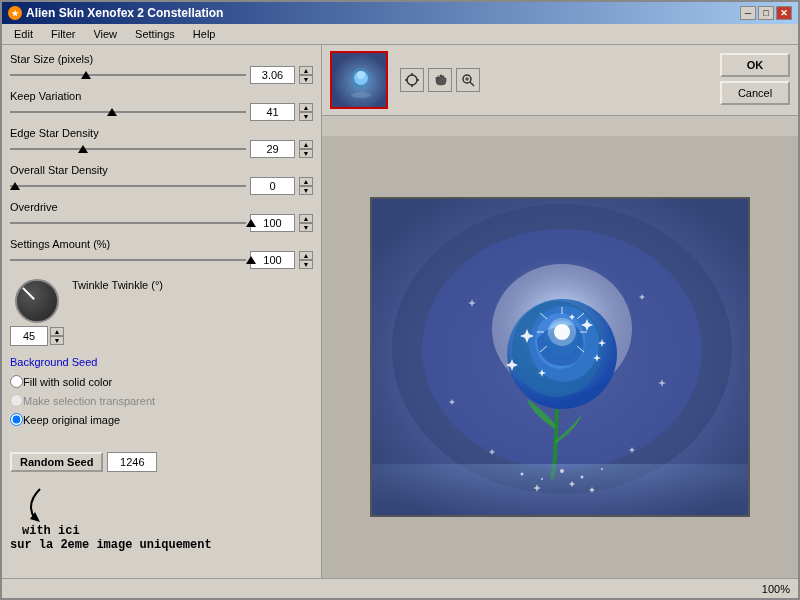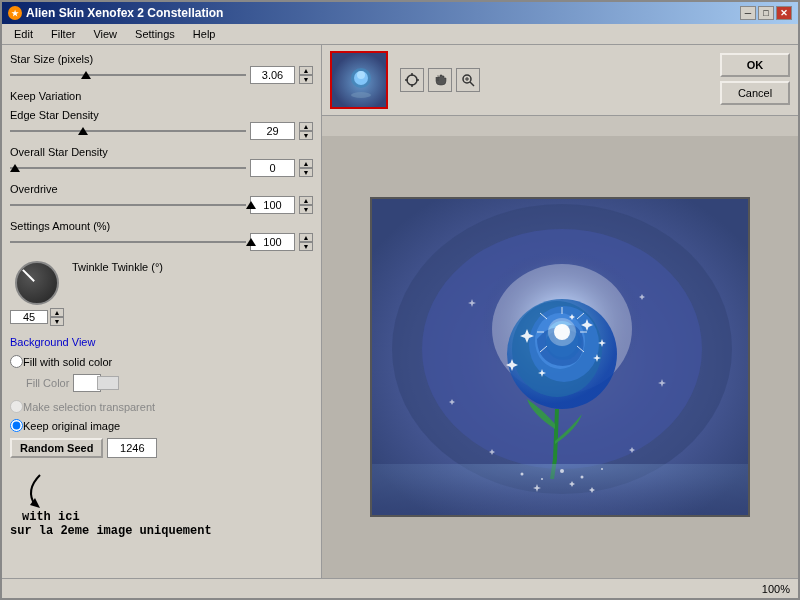--- a/index.html
+++ b/index.html
@@ -248,21 +248,21 @@
     .fill-label {
       font-size: 11px;
       color: #888;
     }
 
     
     .random-seed-row {
       display: flex;
       align-items: flex-end;
       gap: 4px;
-      margin-top: 0;
+      margin-top: 20px;
     }
     .random-seed-btn {
       padding: 2px 8px;
       background: #d4d0c8;
       border: 2px outset #f0ede8;
       font-size: 11px;
       cursor: pointer;
       font-weight: bold;
     }
     .seed-value-input {
@@ -429,20 +429,32 @@
           <input class="value-input" type="text" value="3.06" style="">
           <div class="spin-buttons">
             <div class="spin-btn">▲</div>
             <div class="spin-btn">▼</div>
           </div>
         </div>
       </div>
 
       <div class="slider-row">
         <div class="slider-label">Keep Variation</div>
+        <div class="slider-control">
+          <div class="slider-track">
+            <div class="slider-line">
+              <div class="slider-thumb" style="left: 41%;"></div>
+            </div>
+          </div>
+          <input class="value-input" type="text" value="41" style="">
+          <div class="spin-buttons">
+            <div class="spin-btn">▲</div>
+            <div class="spin-btn">▼</div>
+          </div>
+        </div>
       </div>
 
       <div class="slider-row">
         <div class="slider-label">Edge Star Density</div>
         <div class="slider-control">
           <div class="slider-track">
             <div class="slider-line">
               <div class="slider-thumb" style="left: 29%;"></div>
             </div>
           </div>
@@ -501,41 +513,36 @@
           </div>
         </div>
       </div>
 
       <div class="twinkle-section">
         <div class="dial-container">
           <div class="dial">
             <div class="dial-indicator"></div>
           </div>
           <div class="dial-value-row">
-            <input class="value-input" type="text" style="width: 38px; height: 14px; text-align: center;" value="45">
+            <input class="value-input" type="text" style="width: 38px; height: 20px; text-align: center;" value="45">
             <div class="spin-buttons">
               <div class="spin-btn">▲</div>
               <div class="spin-btn">▼</div>
             </div>
           </div>
         </div>
         <div style="flex:1;">
           <div class="twinkle-label">Twinkle Twinkle (°)</div>
         </div>
       </div>
 
-      <div class="section-header">Background View</div>
+      <div class="section-header">Background Seed</div>
       <div class="radio-row">
         <input type="radio" name="bgfill" style="">
         <label>Fill with solid color</label>
-      </div>
-      <div class="fill-color-row">
-        <span class="fill-label disabled-text">Fill Color</span>
-        <div class="color-swatch"></div>
-        <div class="color-swatch-overlay"></div>
       </div>
       <div class="radio-row">
         <input type="radio" name="bgfill" disabled="" style="">
         <label class="disabled-text">Make selection transparent</label>
       </div>
       <div class="radio-row">
         <input type="radio" name="bgfill" checked="" style="">
         <label>Keep original image</label>
       </div>
 

